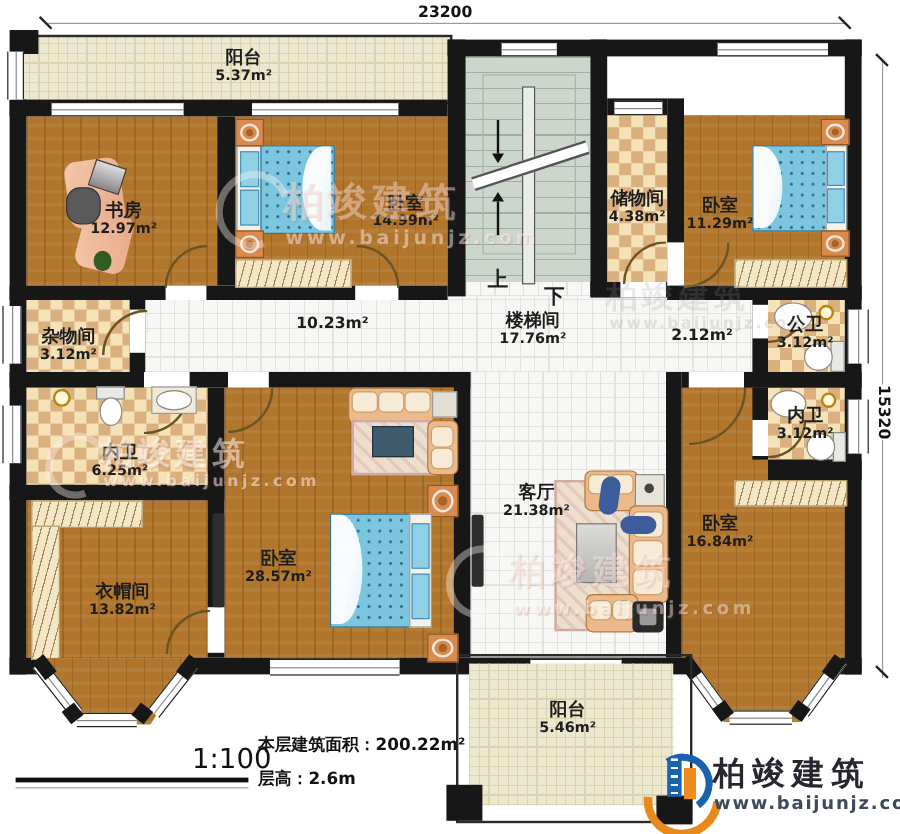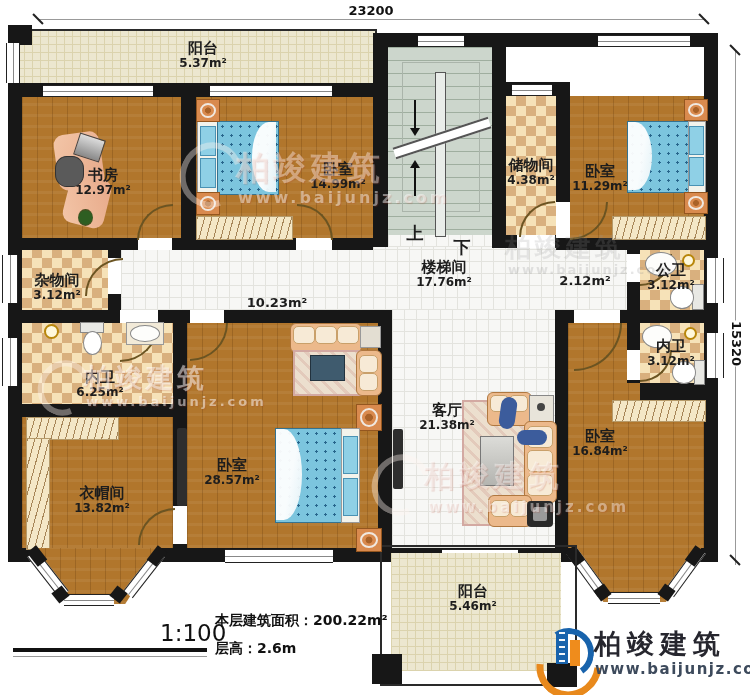--- a/index.html
+++ b/index.html
@@ -278,21 +278,21 @@
       <span class="a">4.38m²</span>
     </div>
   <div class="lbl" style="left:600px;top:178px;">
     <span class="n">卧室</span>
       <span class="a">11.29m²</span>
     </div>
   <div class="lbl" style="left:444px;top:274px;">
     <span class="n">楼梯间</span>
       <span class="a">17.76m²</span>
     </div>
-  <div class="lbl" style="left:277px;top:271px;font-size:13px;margin-top:32px;">
+  <div class="lbl" style="left:277px;top:271px;font-size:13px;">
     <span>10.23m²</span></div>
   <div class="lbl" style="left:585px;top:281px;font-size:13px;">
     <span>2.12m²</span></div>
   <div class="lbl" style="left:57px;top:287px;">
     <span class="n">杂物间</span>
       <span class="a">3.12m²</span>
     </div>
   <div class="lbl" style="left:671px;top:277px;">
     <span class="n">公卫</span>
       <span class="a">3.12m²</span>

